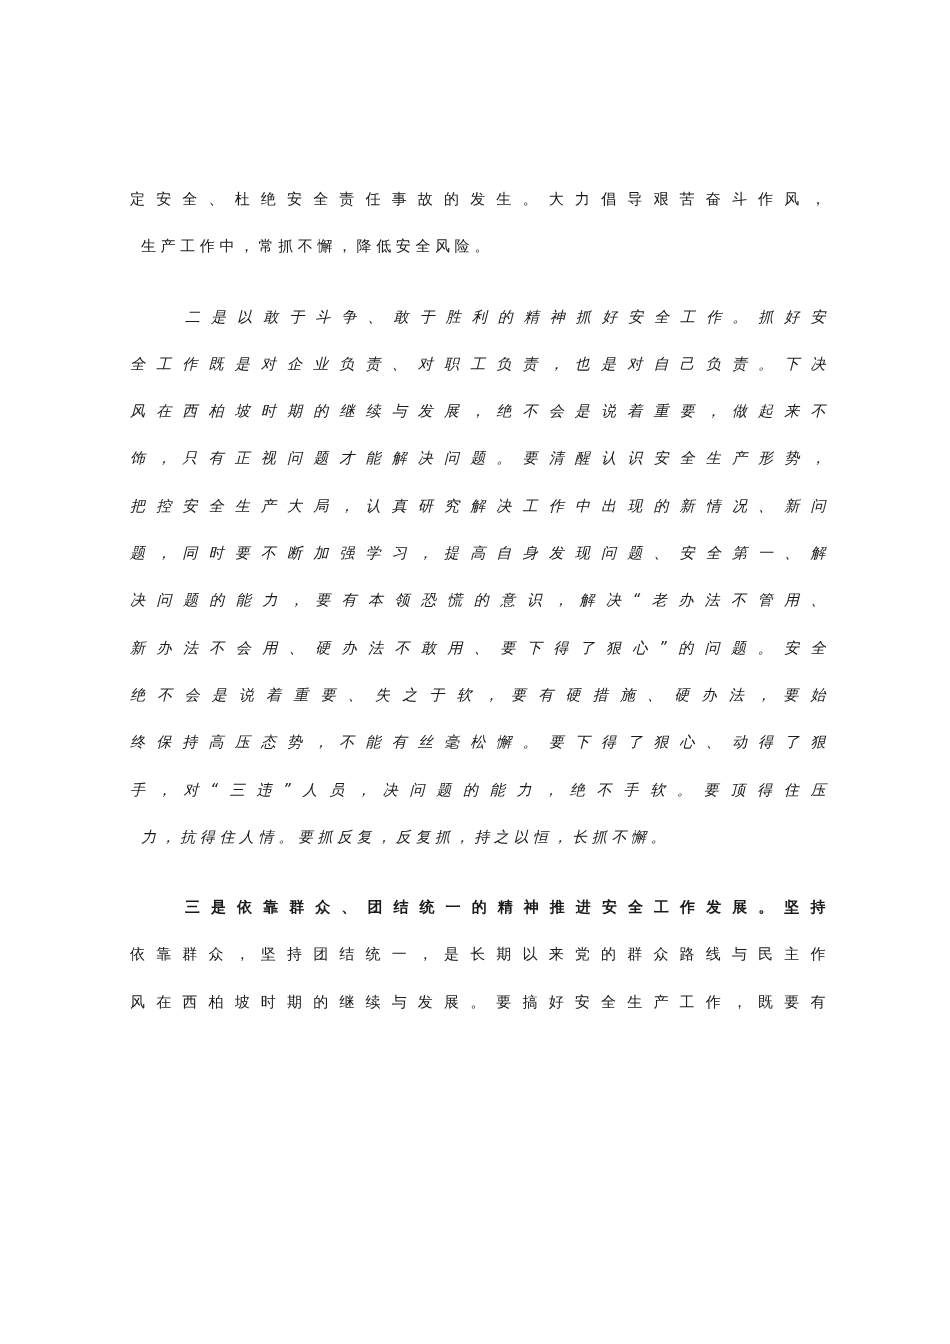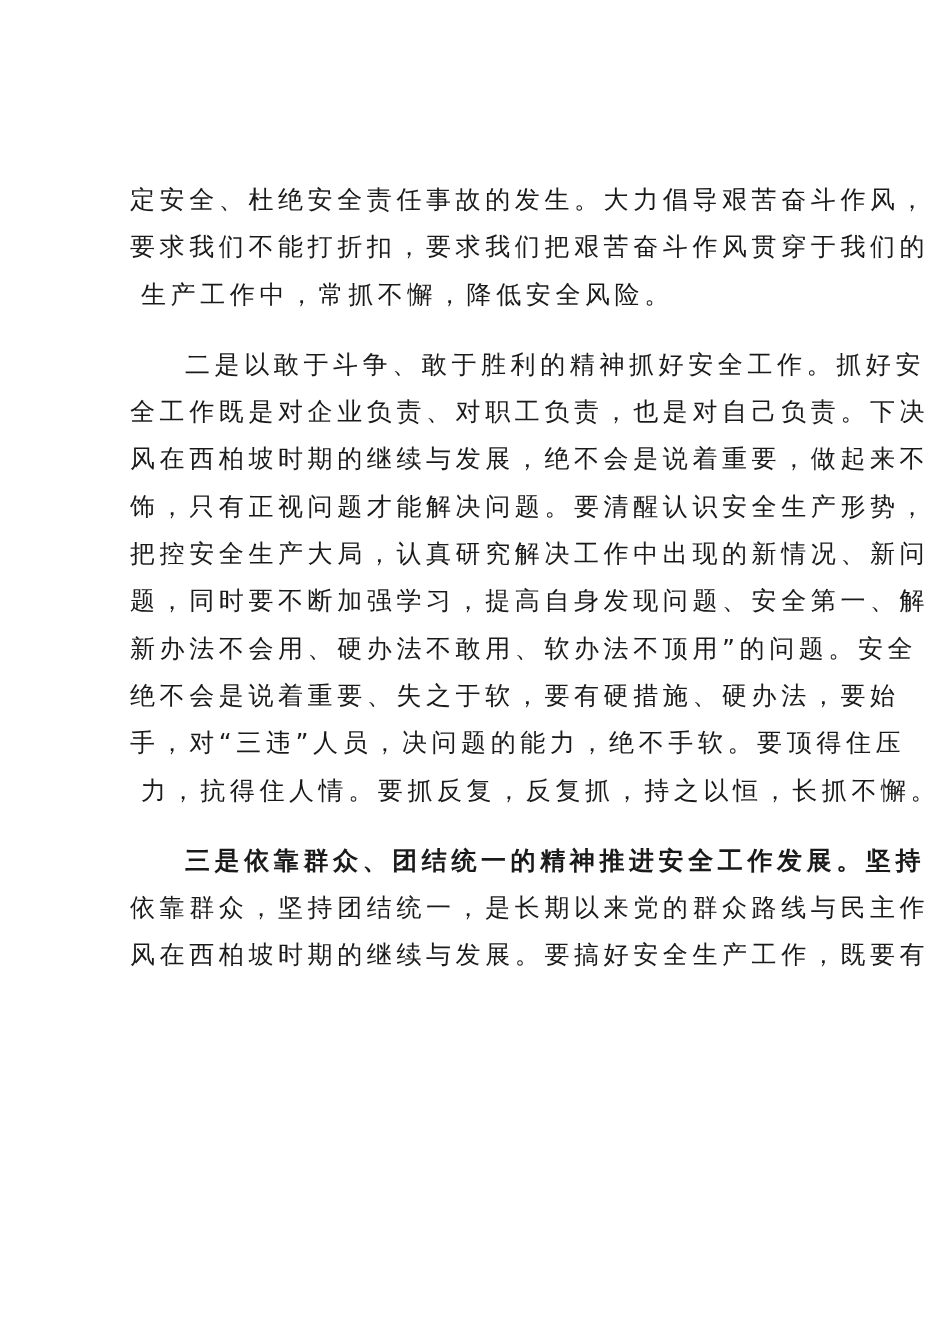--- a/index.html
+++ b/index.html
@@ -16,21 +16,21 @@
     color: #1a1a1a;
   }
   .page {
     position: absolute;
     left: 130px;
     top: 176px;
     width: 700px;
   }
   .para {
     margin: 0;
-    font-size: 25px;
+    font-size: 15px;
     line-height: 47.3px;
     letter-spacing: 4.6px;
     text-align: justify;
     text-justify: inter-character;
     word-break: break-all;
   }
   .line {
     display: block;
     white-space: nowrap;
     text-align-last: justify;
@@ -40,32 +40,33 @@
     text-align-last: left;
     margin-left: 11px;
   }
 </style>
 </head>
 <body>
 
 <div class="page">
   <div class="para">
     <span class="line">定安全、杜绝安全责任事故的发生。大力倡导艰苦奋斗作风，</span>
-    <span class="line">要求我们不能打折扣，要求我们把艰苦奋斗作风贯穿于我们的</span>
     <span class="line last">生产工作中，常抓不懈，降低安全风险。</span>
   </div>
-  <div class="para" style="margin-top:23px;">
+  <div class="para" style="margin-top:23px;font-style:italic;">
     <span class="line" style="padding-left:55px;">二是以敢于斗争、敢于胜利的精神抓好安全工作。抓好安</span>
     <span class="line">全工作既是对企业负责、对职工负责，也是对自己负责。下决</span>
     <span class="line">风在西柏坡时期的继续与发展，绝不会是说着重要，做起来不</span>
     <span class="line">饰，只有正视问题才能解决问题。要清醒认识安全生产形势，</span>
     <span class="line">把控安全生产大局，认真研究解决工作中出现的新情况、新问</span>
     <span class="line">题，同时要不断加强学习，提高自身发现问题、安全第一、解</span>
-    <span class="line">新办法不会用、硬办法不敢用、软办法不顶用”的问题。安全</span>
+    <span class="line">决问题的能力，要有本领恐慌的意识，解决“老办法不管用、</span>
+    <span class="line">新办法不会用、硬办法不敢用、要下得了狠心”的问题。安全</span>
     <span class="line">绝不会是说着重要、失之于软，要有硬措施、硬办法，要始</span>
+    <span class="line">终保持高压态势，不能有丝毫松懈。要下得了狠心、动得了狠</span>
     <span class="line">手，对“三违”人员，决问题的能力，绝不手软。要顶得住压</span>
     <span class="line last">力，抗得住人情。要抓反复，反复抓，持之以恒，长抓不懈。</span>
   </div>
   <div class="para" style="margin-top:23px;">
     <span class="line" style="padding-left:55px;font-weight:bold;">三是依靠群众、团结统一的精神推进安全工作发展。坚持</span>
     <span class="line">依靠群众，坚持团结统一，是长期以来党的群众路线与民主作</span>
     <span class="line">风在西柏坡时期的继续与发展。要搞好安全生产工作，既要有</span>
   </div>
 </div>
 

